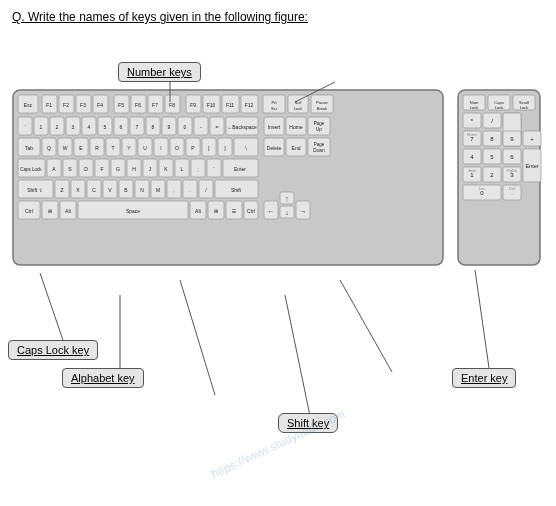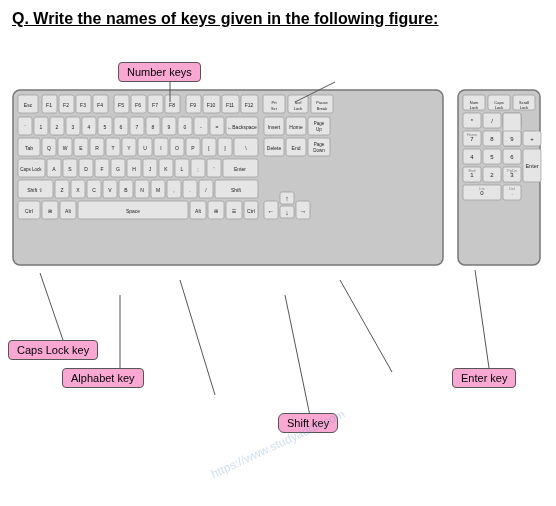--- a/index.html
+++ b/index.html
@@ -9,26 +9,27 @@
       background: #fff;
       font-family: Arial, sans-serif;
       font-size: 12px;
       overflow: hidden;
       position: relative;
     }
 
     
     .label-box {
       position: absolute;
-      background: #f9a8d4;
+      background: #e5e5e5;
       border: 1px solid #555;
       border-radius: 4px;
       padding: 3px 8px;
       font-size: 11px;
       white-space: nowrap;
+      text-decoration: underline;
     }
 
     svg.lines {
       position: absolute;
       top: 0; left: 0;
       width: 556px;
       height: 506px;
       pointer-events: none;
     }
 
@@ -37,21 +38,21 @@
       width: 556px;
       height: 506px;
     }
   </style>
 </head>
 <body>
 
 <div class="full-container">
 
   <div style="position:absolute;top:10px;left:12px;">
-    <span style="font-size:16px;font-weight:bold;text-decoration:underline;">Q. Write the names of keys given in the following figure:</span>
+    <span style="font-size:12px;font-weight:normal;text-decoration:underline;">Q. Write the names of keys given in the following figure:</span>
   </div>
 
   <svg style="position:absolute;top:55px;left:8px;width:540px;height:230px;" viewBox="0 0 540 230">
 
     <rect x="5" y="35" width="430" height="175" rx="7" ry="7" fill="#c8c8c8" stroke="#777" stroke-width="1.5"></rect>
 
     <rect x="10" y="40" width="20" height="18" rx="2" fill="#e5e5e5" stroke="#999" stroke-width="0.7"></rect>
     <text x="20" y="52" text-anchor="middle" font-size="5" fill="#222">Esc</text>
 
     <rect x="34" y="40" width="15" height="18" rx="2" fill="#e5e5e5" stroke="#999" stroke-width="0.7"></rect>

